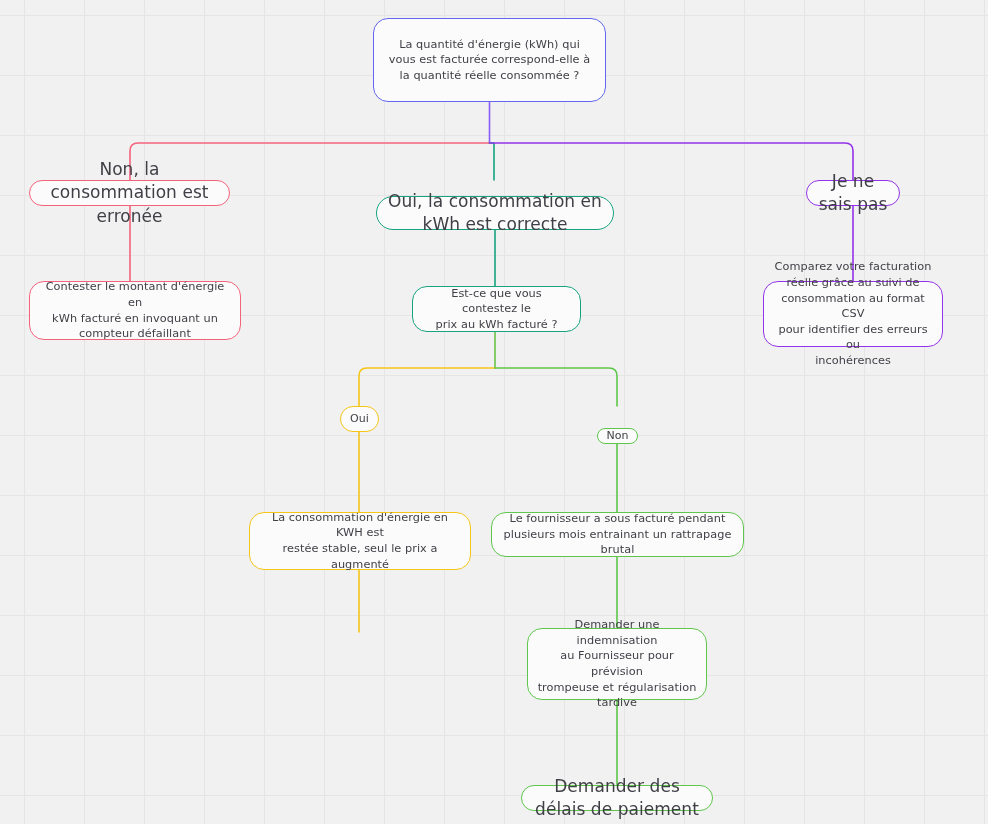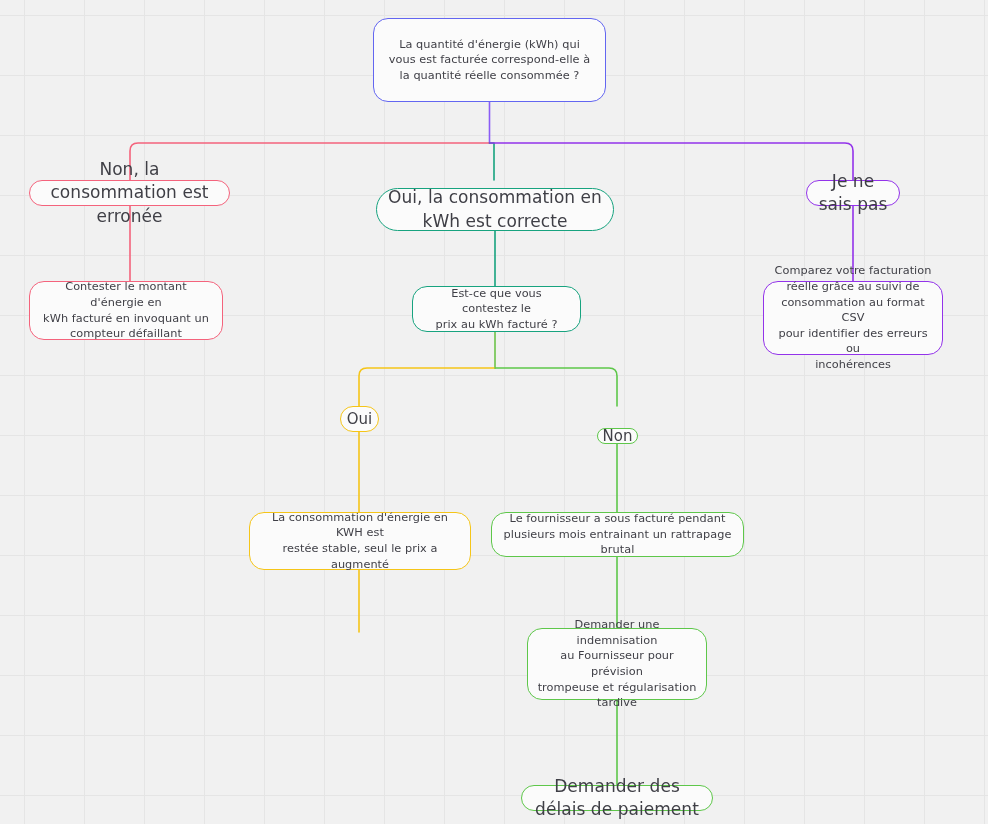--- a/index.html
+++ b/index.html
@@ -53,21 +53,21 @@
     font-size: 11.3px;
     padding: 9px 9px;
   }
   .node.pill {
     border-radius: 999px;
     font-size: 17px;
     padding: 3px 11px;
   }
   .node.pill-sm {
     border-radius: 999px;
-    font-size: 15px;
+    font-size: 11px;
     padding: 3px 9px;
   }
   .node .lbl {
     display: block;
     white-space: pre-line;
   }
 </style>
 </head>
 <body>
 
@@ -109,40 +109,40 @@
   <div class="node box" style="left: 373px; top: 18px; width: 233px; height: 84px; border-color: rgb(99, 102, 241); background: rgb(251, 251, 251); color: rgb(63, 63, 70);">
     <span class="lbl">La quantité d'énergie (kWh) qui
 vous est facturée correspond-elle à
 la quantité réelle consommée ?</span>
   </div>
 
   <div class="node pill" style="left: 29px; top: 180px; width: 201px; height: 26px; border-color: rgb(244, 99, 124); background: rgb(251, 251, 251); color: rgb(63, 63, 70);">
     <span class="lbl">Non, la consommation est erronée</span>
   </div>
 
-  <div class="node pill" style="left: 376px; top: 188px; width: 238px; height: 43px; border-color: rgb(23, 163, 127); background: rgb(251, 251, 251); color: rgb(63, 63, 70);">
+  <div class="node pill" style="left: 376px; top: 196px; width: 238px; height: 34px; border-color: rgb(23, 163, 127); background: rgb(251, 251, 251); color: rgb(63, 63, 70);">
     <span class="lbl">Oui, la consommation en kWh est correcte</span>
   </div>
 
   <div class="node pill" style="left: 806px; top: 180px; width: 94px; height: 26px; border-color: rgb(147, 51, 234); background: rgb(251, 251, 251); color: rgb(63, 63, 70);">
     <span class="lbl">Je ne sais pas</span>
   </div>
 
-  <div class="node box" style="left: 29px; top: 281px; width: 194px; height: 59px; border-color: rgb(244, 99, 124); background: rgb(251, 251, 251); color: rgb(63, 63, 70);">
+  <div class="node box" style="left: 29px; top: 281px; width: 212px; height: 59px; border-color: rgb(244, 99, 124); background: rgb(251, 251, 251); color: rgb(63, 63, 70);">
     <span class="lbl">Contester le montant d'énergie en
 kWh facturé en invoquant un
 compteur défaillant</span>
   </div>
 
   <div class="node box" style="left: 412px; top: 286px; width: 169px; height: 46px; border-color: rgb(23, 163, 127); background: rgb(251, 251, 251); color: rgb(63, 63, 70);">
     <span class="lbl">Est-ce que vous contestez le
 prix au kWh facturé ?</span>
   </div>
 
-  <div class="node box" style="left: 763px; top: 281px; width: 180px; height: 74px; border-color: rgb(147, 51, 234); background: rgb(251, 251, 251); color: rgb(63, 63, 70);">
+  <div class="node box" style="left: 763px; top: 281px; width: 180px; height: 66px; border-color: rgb(147, 51, 234); background: rgb(251, 251, 251); color: rgb(63, 63, 70);">
     <span class="lbl">Comparez votre facturation
 réelle grâce au suivi de
 consommation au format CSV
 pour identifier des erreurs ou
 incohérences</span>
   </div>
 
   <div class="node pill-sm" style="left: 340px; top: 406px; width: 39px; height: 26px; border-color: rgb(245, 197, 24); background: rgb(251, 251, 251); color: rgb(63, 63, 70);">
     <span class="lbl">Oui</span>
   </div>

